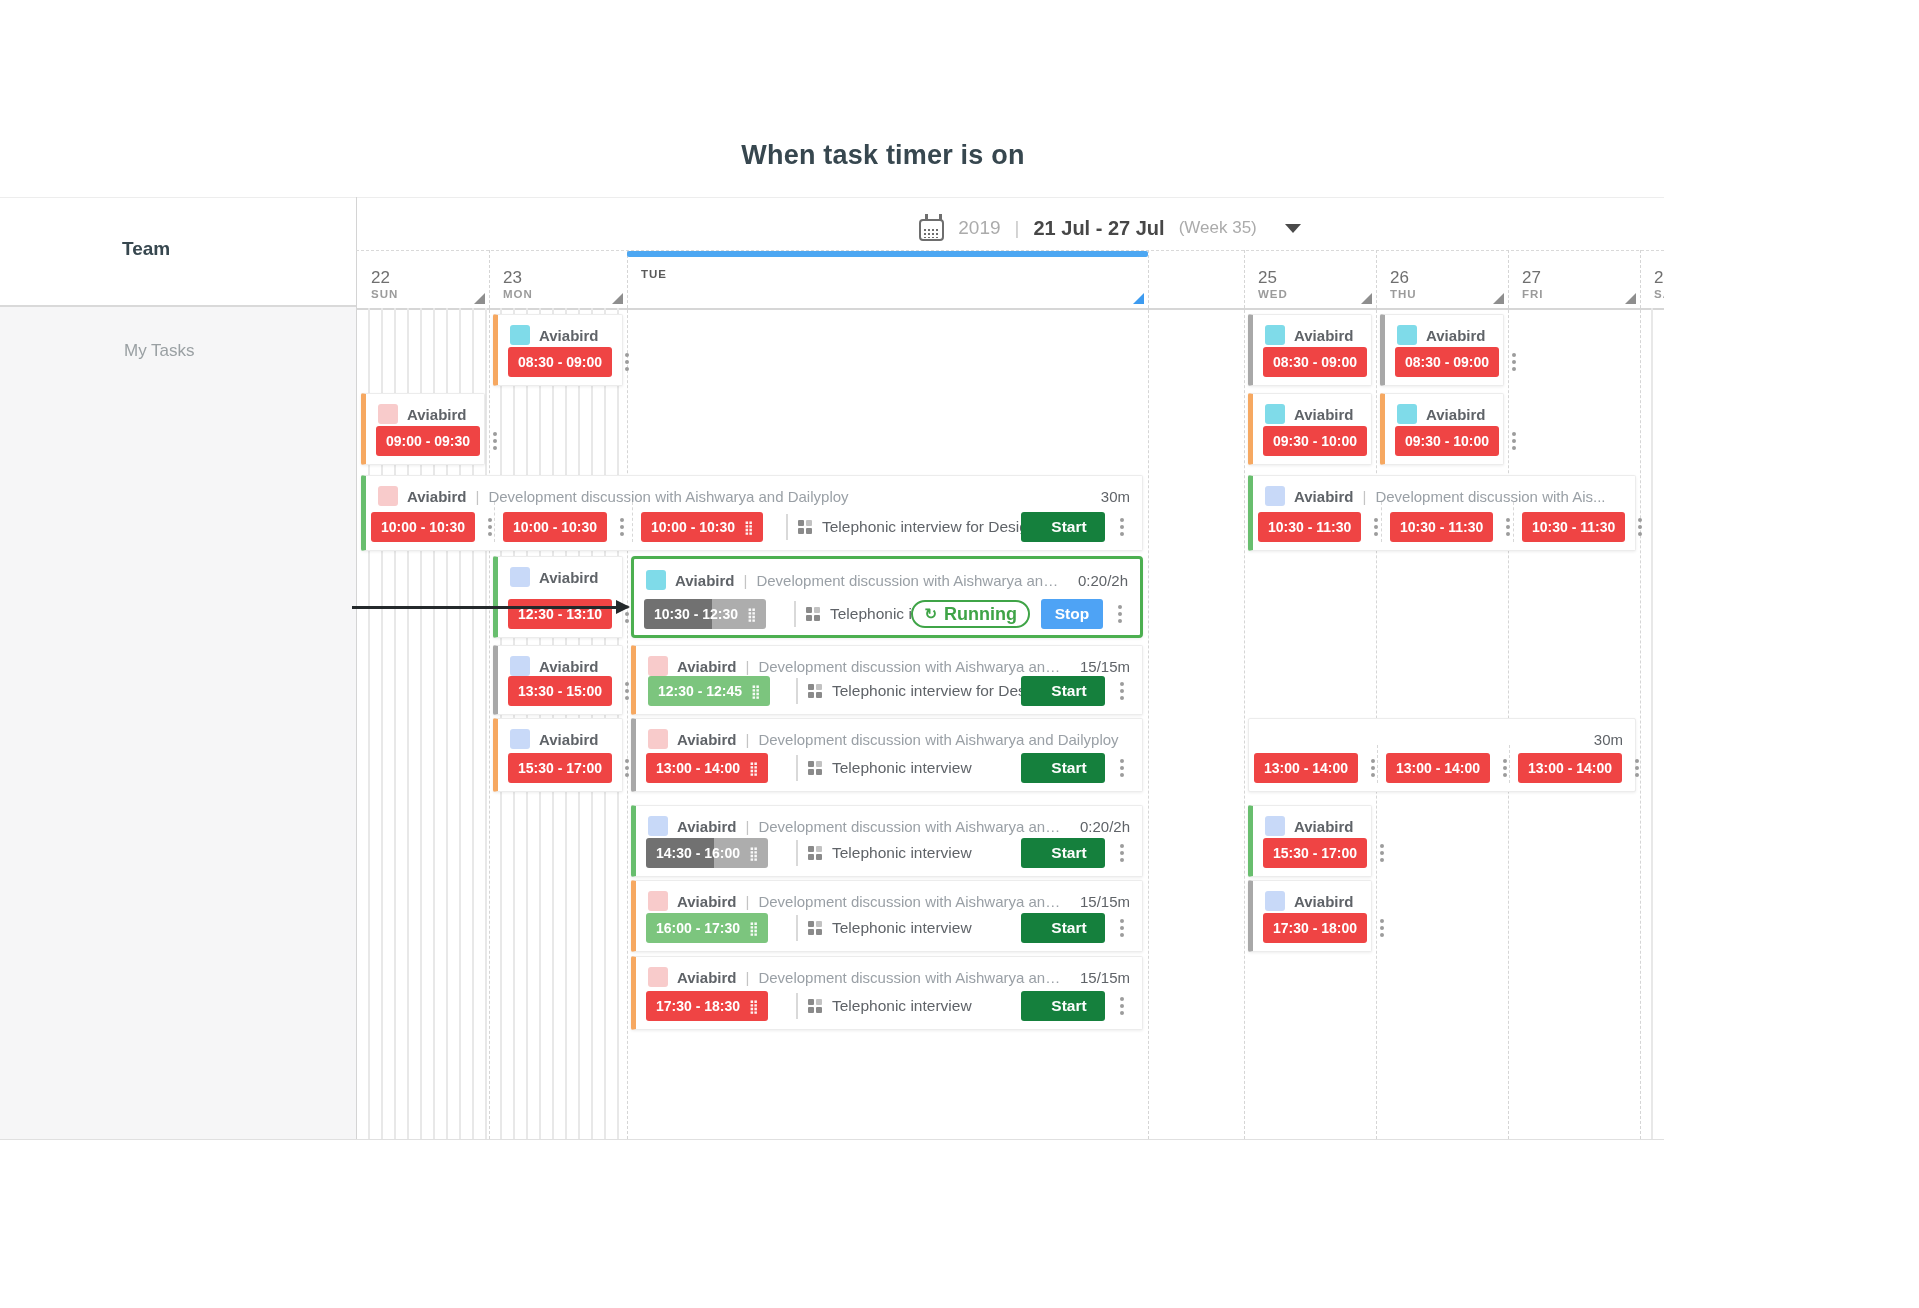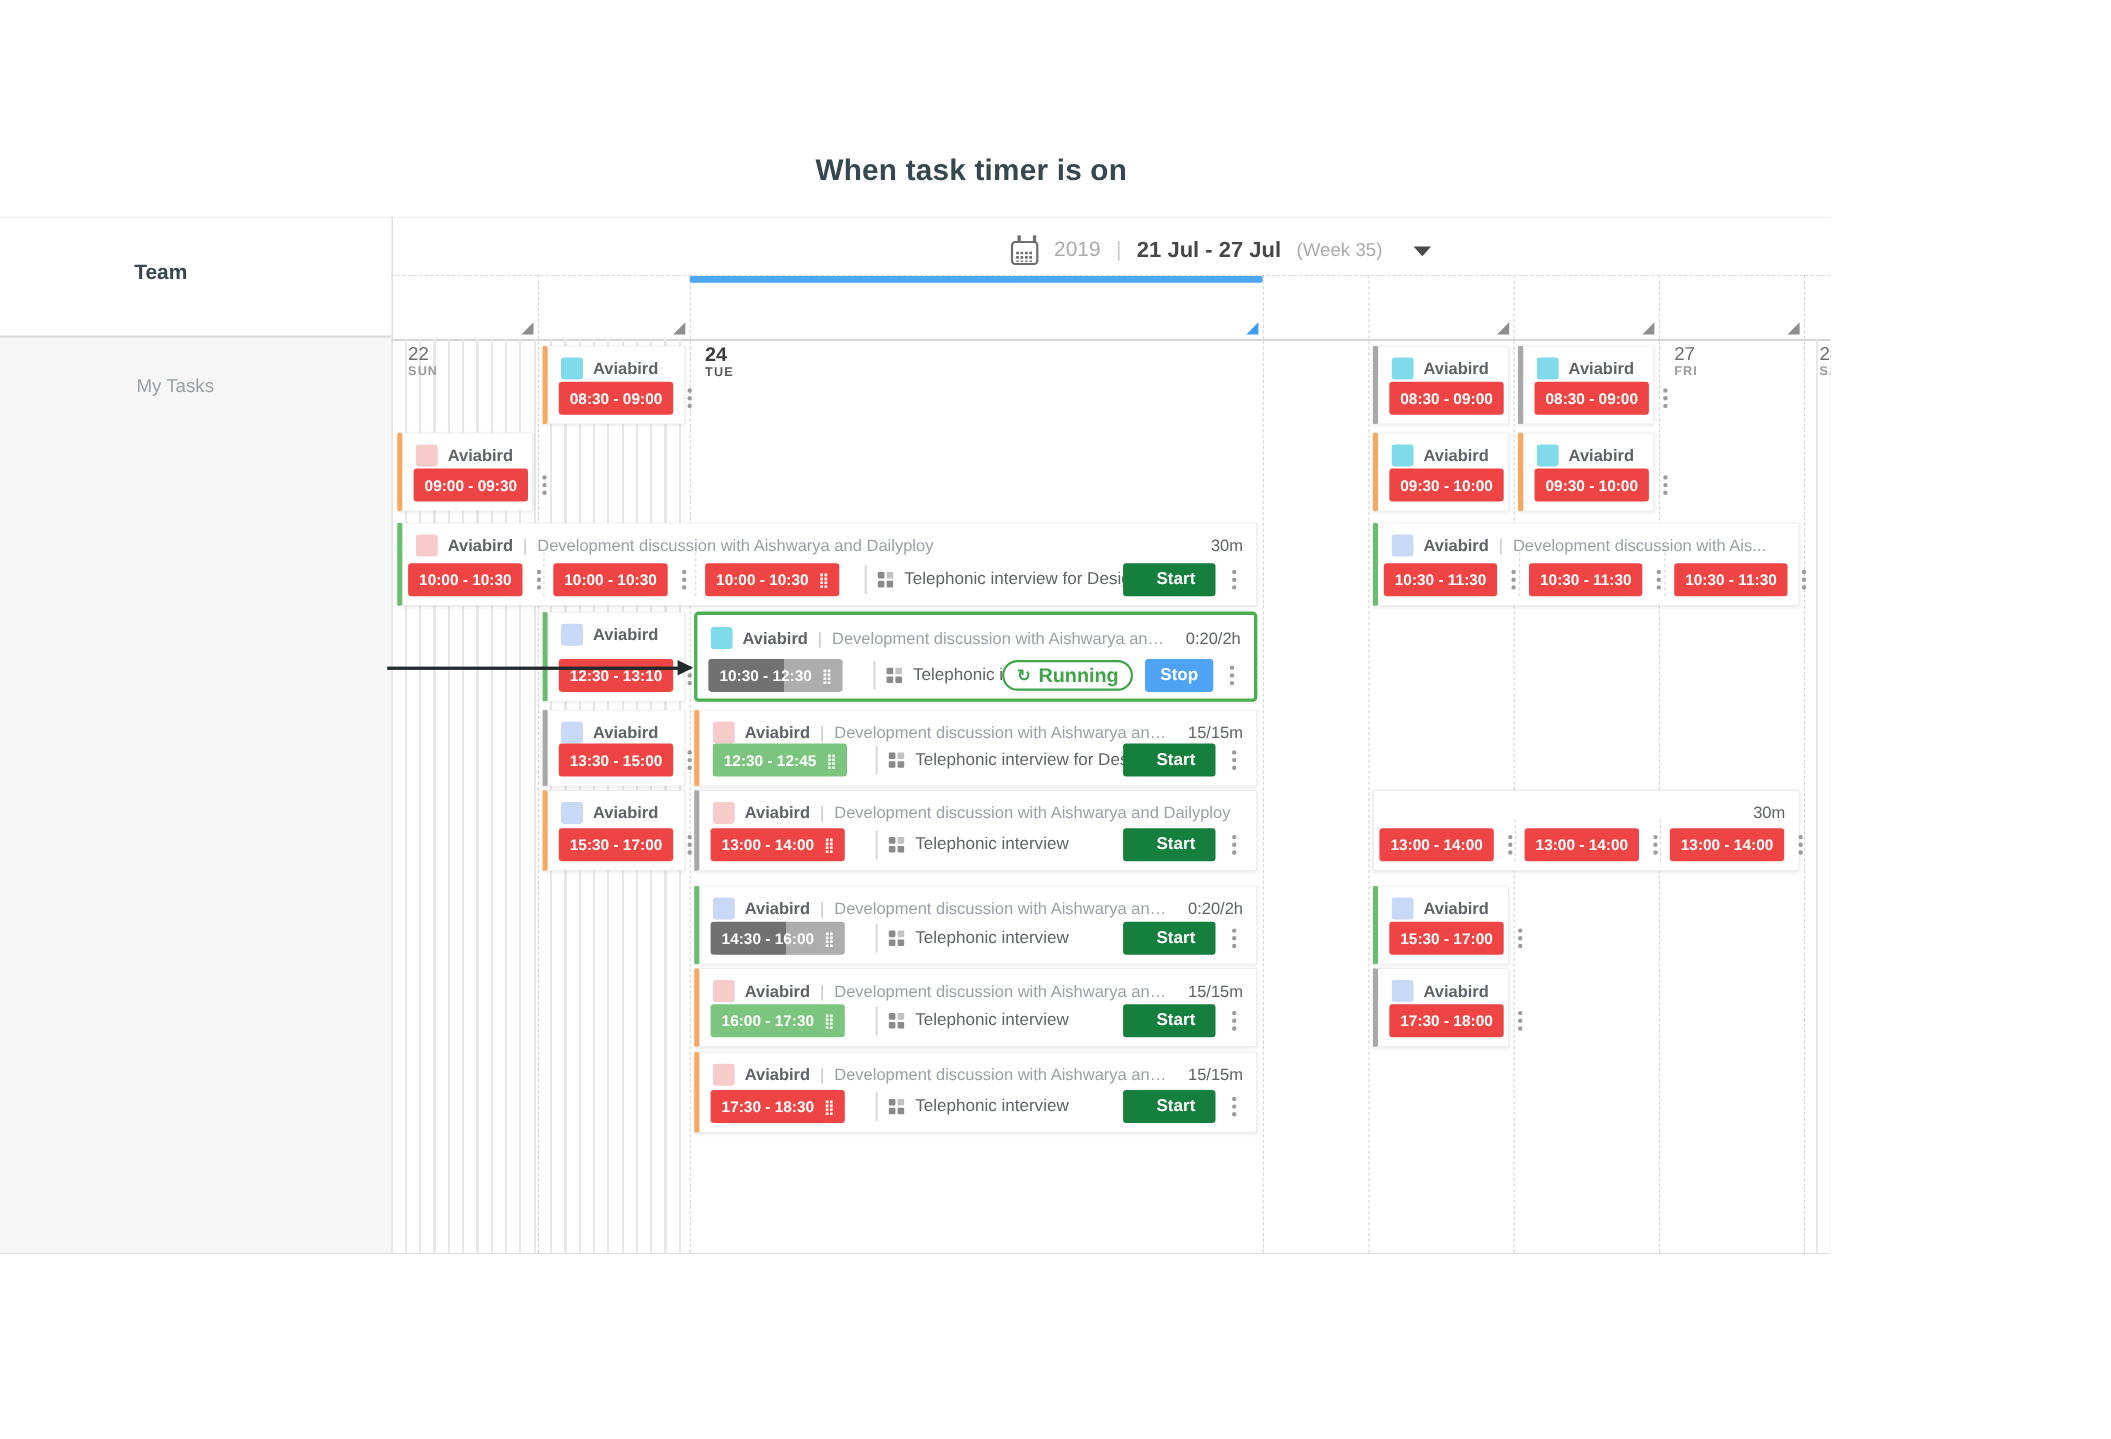--- a/index.html
+++ b/index.html
@@ -36,21 +36,21 @@
          border-top:9px solid #4a4a4a;margin-left:14px;}
 
   .stripes{position:absolute;background:repeating-linear-gradient(90deg,transparent 0 11px,#e8e8e8 11px 13px);}
   .vline{position:absolute;width:0;}
   .vdash{border-left:1px dashed #d5d5d5;}
   .vsolid{border-left:1px solid #e0e0e0;}
   .vsolid-dark{border-left:2px solid #9e9e9e;}
 
   .bluebar{position:absolute;height:6px;background:#4da7f2;border-radius:2px;}
   .daycell{position:absolute;padding:10px 0 0 14px;background:transparent;}
-  .dnum{font-size:17px;color:#6f6f6f;margin-right:10px;margin-top:44px;}
+  .dnum{font-size:17px;color:#6f6f6f;margin-right:10px;}
   .dname{font-size:11.5px;font-weight:700;color:#9b9b9b;letter-spacing:1px;}
   .daycell.sel .dnum{color:#3c3c3c;font-weight:700;font-size:18px;}
   .daycell.sel .dname{color:#5a5a5a;}
   .tri{position:absolute;right:4px;bottom:4px;width:0;height:0;
        border-left:11px solid transparent;border-bottom:11px solid #8e8e8e;}
   .tri-sel{border-bottom-color:#3d9bf0;}
 
   .card{position:absolute;background:#fff;border:1px solid #ececec;border-left-width:5px;
         border-radius:2px;box-shadow:0 1px 3px rgba(0,0,0,.07);}
   .acc-orange{border-left-color:#f6a861;}
@@ -153,21 +153,20 @@
         <div class="dname">SUN</div>
         <div class="tri"></div>
       </div>
       <div class="daycell" style="position: absolute; left: 489px; top: 258px; width: 138px; height: 50px;">
         <div class="dnum">23</div>
         <div class="dname">MON</div>
         <div class="tri"></div>
       </div>
       <div class="bluebar" style="position: absolute; left: 627px; top: 251px; width: 521px; height: 6px;"></div>
       <div class="daycell sel" style="position: absolute; left: 627px; top: 258px; width: 521px; height: 50px;">
-        <div class="dnum">24</div>
         <div class="dname">TUE</div>
         <div class="tri tri-sel"></div>
       </div>
       <div class="daycell" style="position: absolute; left: 1244px; top: 258px; width: 132px; height: 50px;">
         <div class="dnum">25</div>
         <div class="dname">WED</div>
         <div class="tri"></div>
       </div>
       <div class="daycell" style="position: absolute; left: 1376px; top: 258px; width: 132px; height: 50px;">
         <div class="dnum">26</div>

